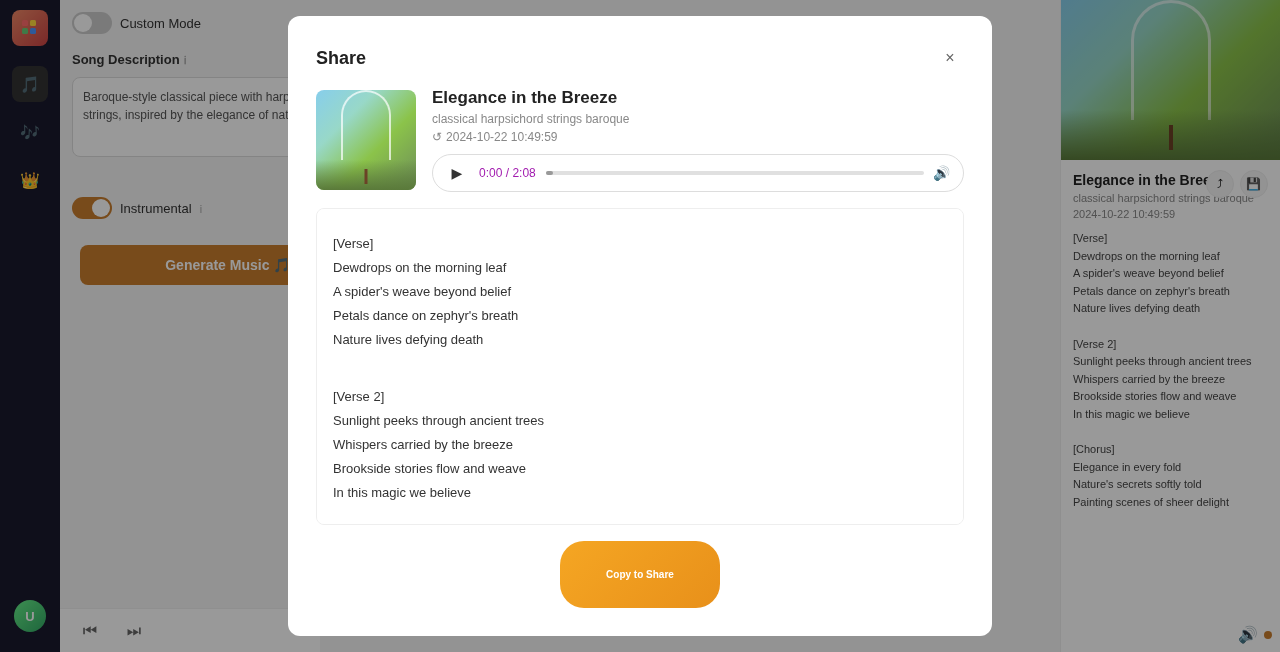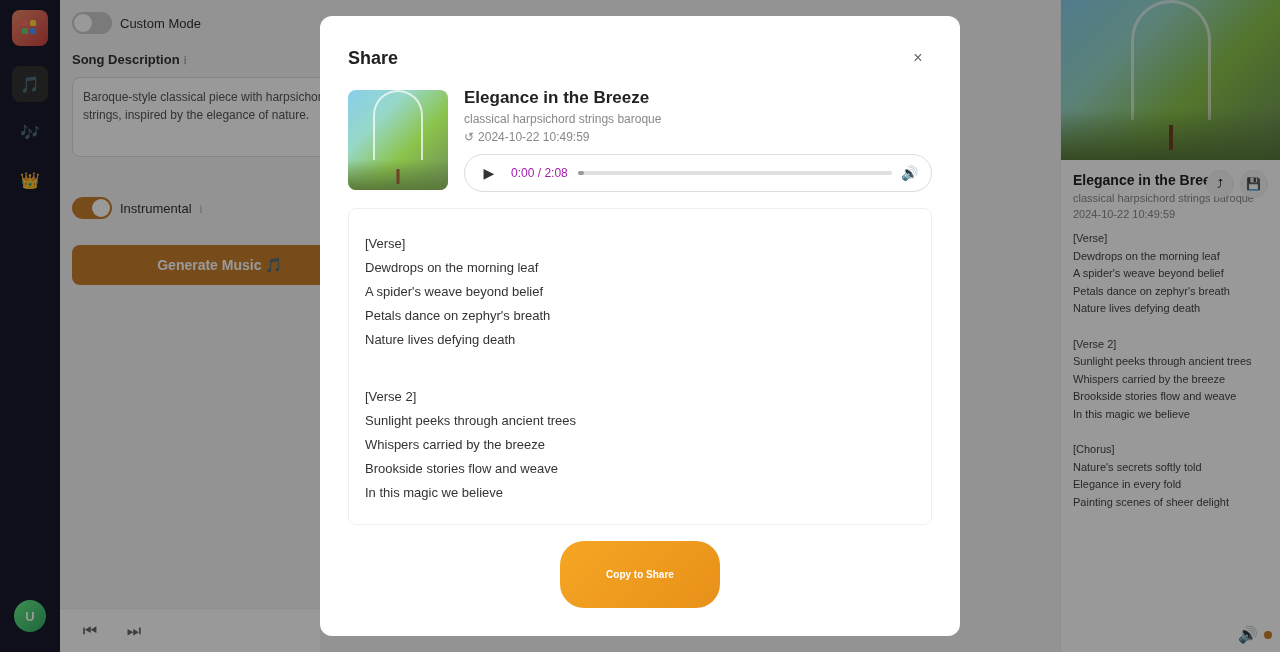--- a/index.html
+++ b/index.html
@@ -155,20 +155,21 @@
       background: #c87d2e;
       color: white;
       border: none;
       border-radius: 8px;
       padding: 12px;
       font-size: 14px;
       font-weight: 600;
       cursor: pointer;
       width: 100%;
       margin-top: auto;
+      margin-left: 8px;
     }
 
     
     .right-panel {
       width: 220px;
       background: white;
       border-left: 1px solid #eee;
       padding: 0;
       display: flex;
       flex-direction: column;
@@ -258,21 +259,21 @@
       z-index: 100;
       display: flex;
       align-items: center;
       justify-content: center;
     }
 
     
     .modal {
       background: white;
       border-radius: 12px;
-      width: 640px;
+      width: 704px;
       max-height: 620px;
       padding: 28px;
       position: relative;
       z-index: 101;
       display: flex;
       flex-direction: column;
       gap: 16px;
     }
     .modal-header {
       display: flex;
@@ -508,22 +509,22 @@
         <div>Petals dance on zephyr's breath</div>
         <div>Nature lives defying death</div>
         <br>
         <div>[Verse 2]</div>
         <div>Sunlight peeks through ancient trees</div>
         <div>Whispers carried by the breeze</div>
         <div>Brookside stories flow and weave</div>
         <div>In this magic we believe</div>
         <br>
         <div>[Chorus]</div>
+        <div>Elegance in every fold</div>
         <div>Nature's secrets softly told</div>
-        <div>Elegance in every fold</div>
         <div>Painting scenes of sheer delight</div>
       </div>
     </div>
 
     <div style="position:absolute;bottom:8px;right:8px;display:flex;align-items:center;gap:6px;">
       <span class="volume-icon">🔊</span>
       <div class="dot-indicator"></div>
     </div>
   </div>
 

